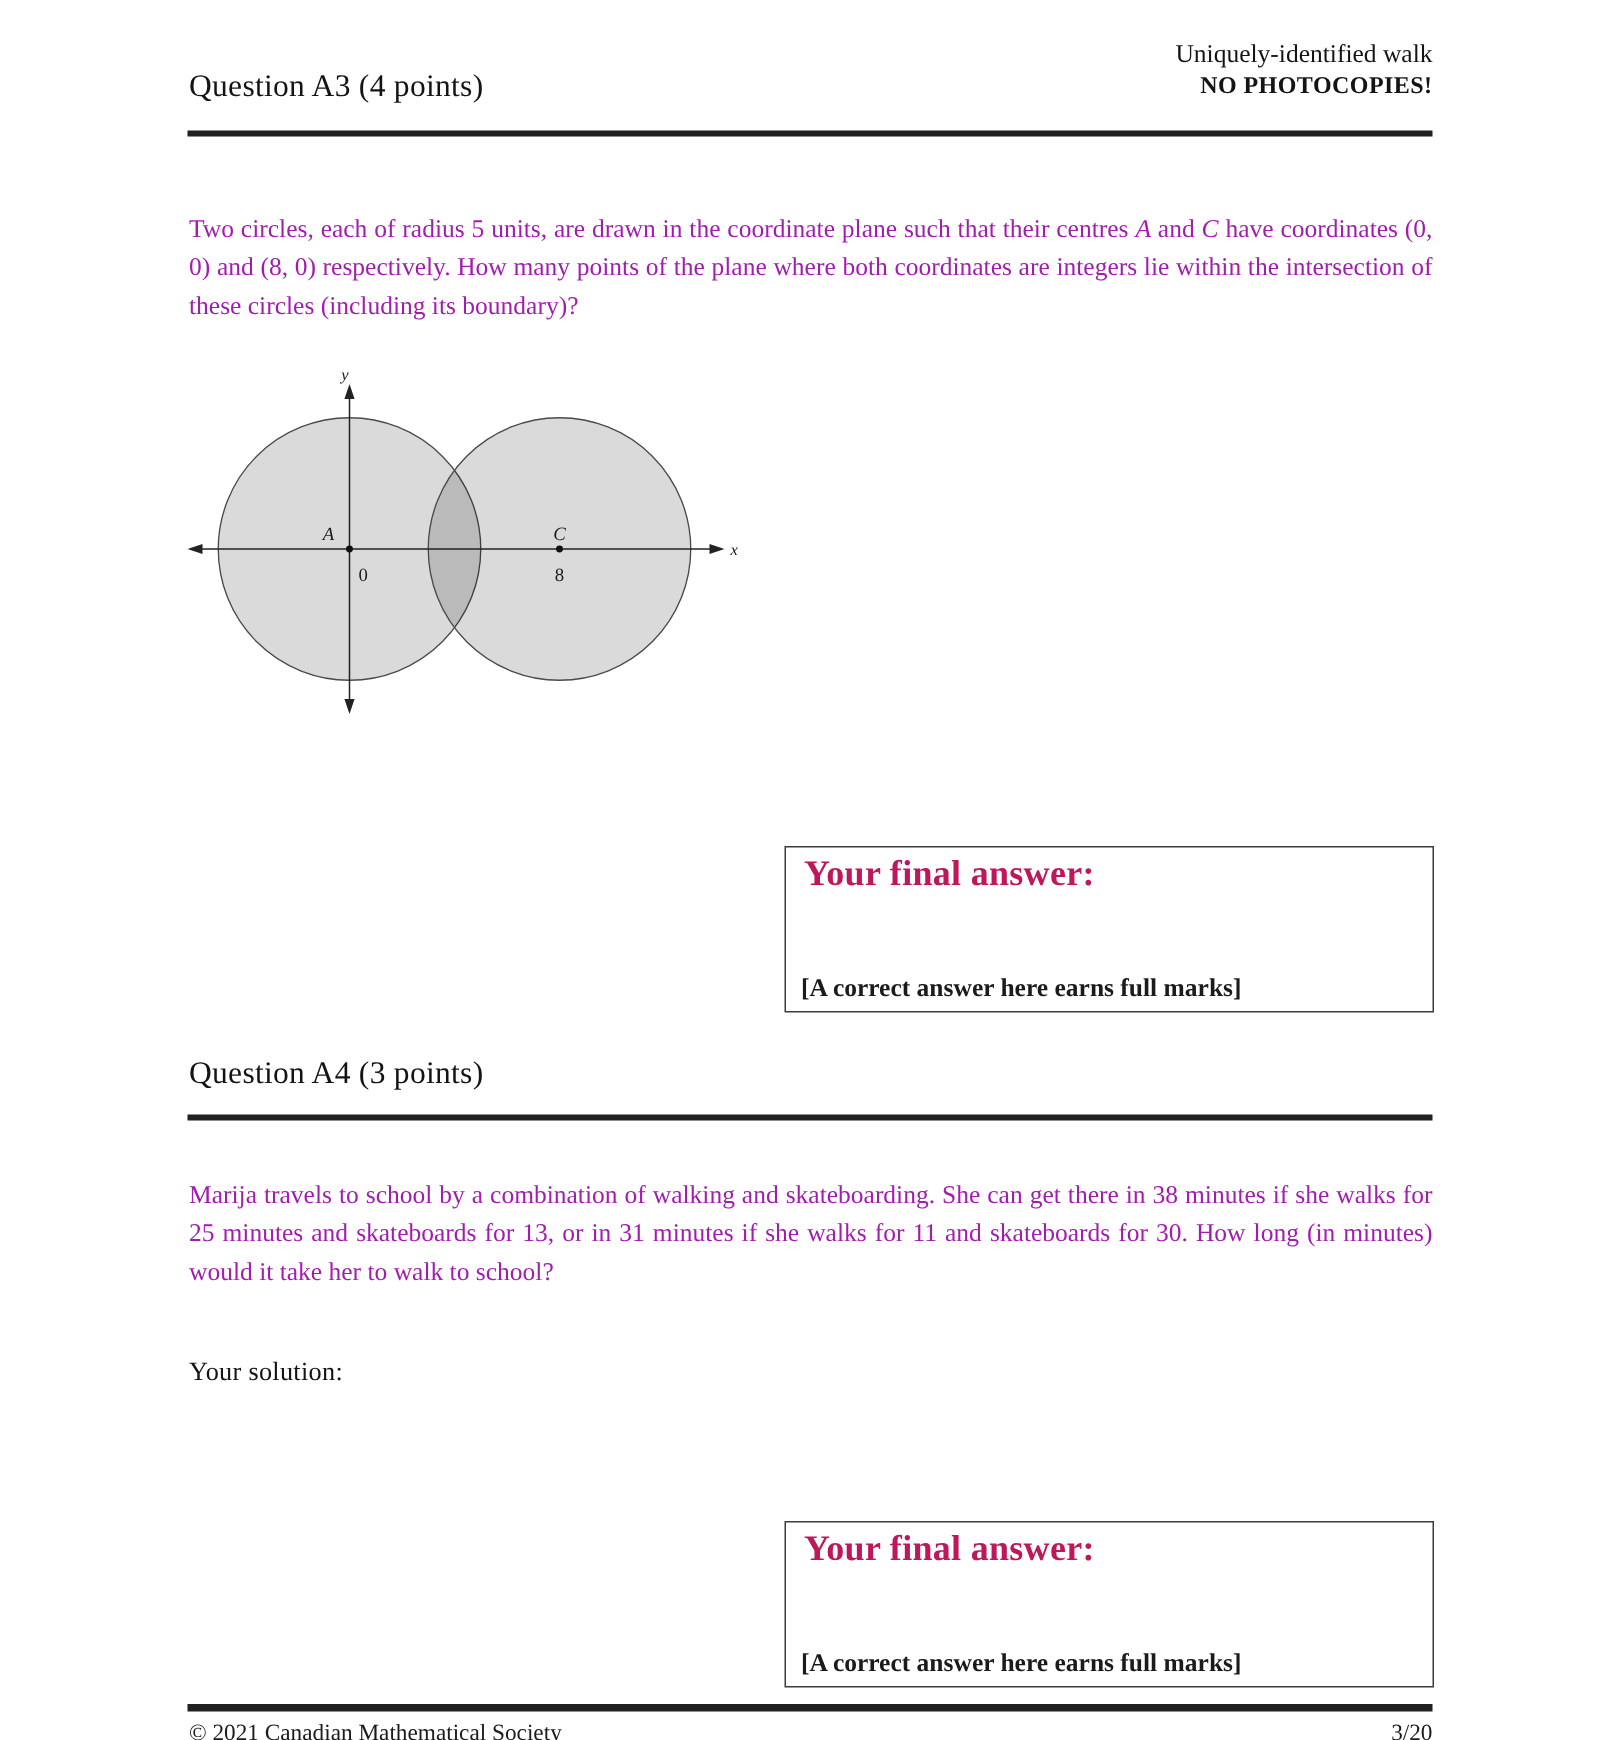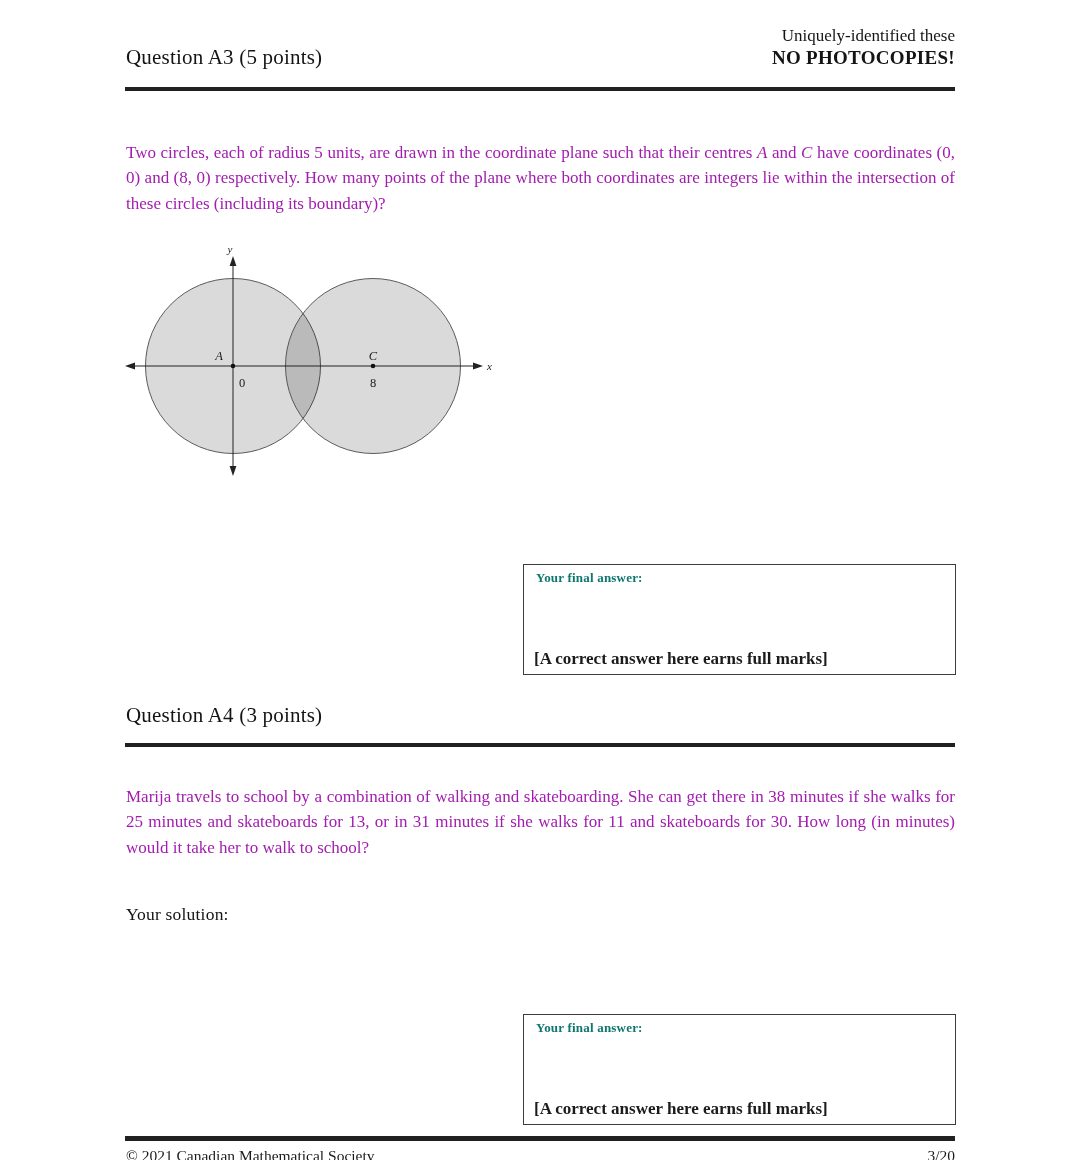--- a/index.html
+++ b/index.html
@@ -20,21 +20,21 @@
     white-space: nowrap;
   }
   .header-right {
     text-align: right;
     font-size: 17px;
     line-height: 21.5px;
     color: #141414;
   }
   .header-right .shout {
     font-weight: bold;
-    font-size: 19px;
+    font-size: 16px;
     letter-spacing: 0.3px;
   }
   .rule {
     background: #212121;
     height: 4.5px;
     width: 830px;
     left: 125px;
   }
   .para {
     width: 829px;
@@ -49,23 +49,23 @@
     height: 111px;
     border: 1px solid #3d3d3d;
     background: #ffffff;
     box-sizing: border-box;
   }
   .answer-box .ab-title {
     position: absolute;
     left: 12px;
     top: 5px;
     font-weight: bold;
-    font-size: 13px;
+    font-size: 24px;
     letter-spacing: 0.2px;
-    color: #0f766e;
+    color: #be185d;
   }
   .answer-box .ab-note {
     position: absolute;
     left: 10px;
     bottom: 5px;
     font-size: 17px;
     color: #1b1b1b;
     white-space: nowrap;
     font-weight: bold;
   }
@@ -84,24 +84,24 @@
     font-family: "Liberation Serif", "DejaVu Serif", serif;
     fill: #1b1b1b;
   }
   svg .math { font-style: italic; }
 </style>
 </head>
 <body>
 
 <div class="page">
 
-  <div class="abs q-title" style="left:126px; top:45px;">Question A3 (5 points)</div>
+  <div class="abs q-title" style="left:126px; top:45px;">Question A3 (4 points)</div>
 
   <div class="abs header-right" style="right:124px; top:25px;">
-    <div>Uniquely-identified these</div>
+    <div>Uniquely-identified walk</div>
     <div class="shout">NO PHOTOCOPIES!</div>
   </div>
 
   <div class="abs rule" style="top:86.5px;"></div>
 
   <div class="abs para" style="left:126px; top:140px;"><span>Two circles, each of radius 5 units, are drawn in the coordinate plane such that their centres </span><span class="it">A</span><span> and </span><span class="it">C</span><span> have coordinates (0, 0) and (8, 0) respectively.  How many points of the plane where both coordinates are integers lie within the intersection of these circles (including its boundary)?</span></div>
 
   <svg class="abs" style="left:120px; top:240px;" width="380" height="243" viewBox="0 0 380 243">
 
     <circle cx="113" cy="126" r="87.5" fill="rgba(0,0,0,0.145)" stroke="#4a4a4a" stroke-width="0.9"></circle>

